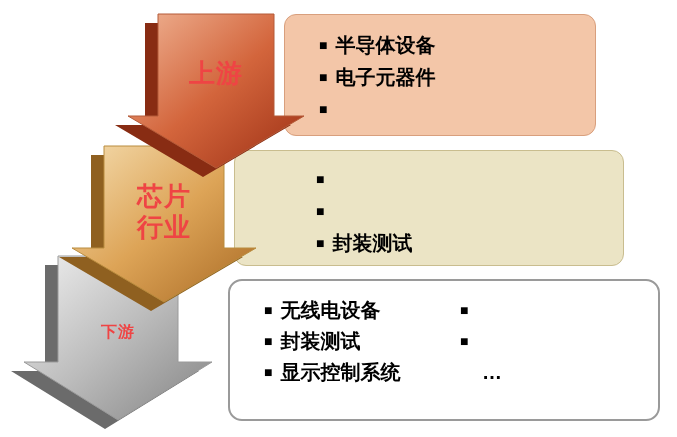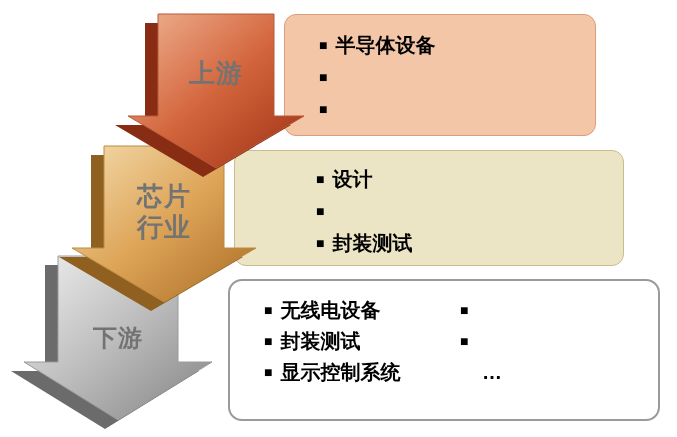--- a/index.html
+++ b/index.html
@@ -15,27 +15,27 @@
     left: 0; top: 0;
     width: 677px; height: 437px;
     z-index: 2;
     pointer-events: none;
   }
   .stage-label {
     position: absolute;
     z-index: 3;
     transform: translateX(-50%);
     font-weight: bold;
-    color: #737373;
+    color: #ef4444;
     white-space: pre-line;
     letter-spacing: 1px;
   }
   #label-upstream   { left: 216px; top: 56px;  font-size: 26px; }
   #label-industry   { left: 164px; top: 181px; font-size: 26px; line-height: 31px; }
-  #label-downstream { left: 118px; top: 322px; font-size: 24px; }
+  #label-downstream { left: 118px; top: 322px; font-size: 16px; }
 
   .info-box {
     position: absolute;
     z-index: 1;
     border-radius: 12px;
   }
   #box-upstream {
     left: 284px; top: 14px;
     width: 312px; height: 122px;
     background: #f3c6a8;
@@ -81,32 +81,32 @@
 <body>
 
 <div class="info-box" id="box-upstream">
   <ul class="items">
     <li>
       <span class="bullet">■</span>
       <span>半导体设备</span>
     </li>
     <li>
       <span class="bullet">■</span>
+      <span>电子元器件</span>
     </li>
     <li>
       <span class="bullet">■</span>
     </li>
   </ul>
 </div>
 
 <div class="info-box" id="box-industry">
   <ul class="items">
     <li>
       <span class="bullet">■</span>
-      <span>设计</span>
     </li>
     <li>
       <span class="bullet">■</span>
     </li>
     <li>
       <span class="bullet">■</span>
       <span>封装测试</span>
     </li>
   </ul>
 </div>

